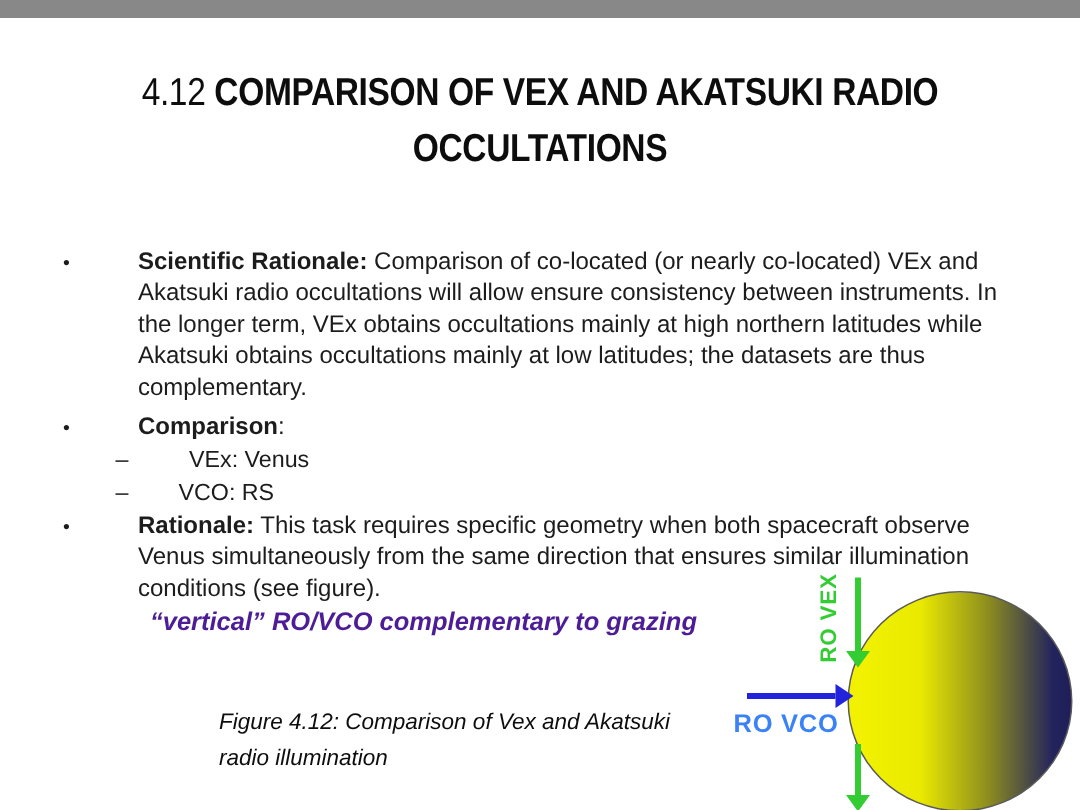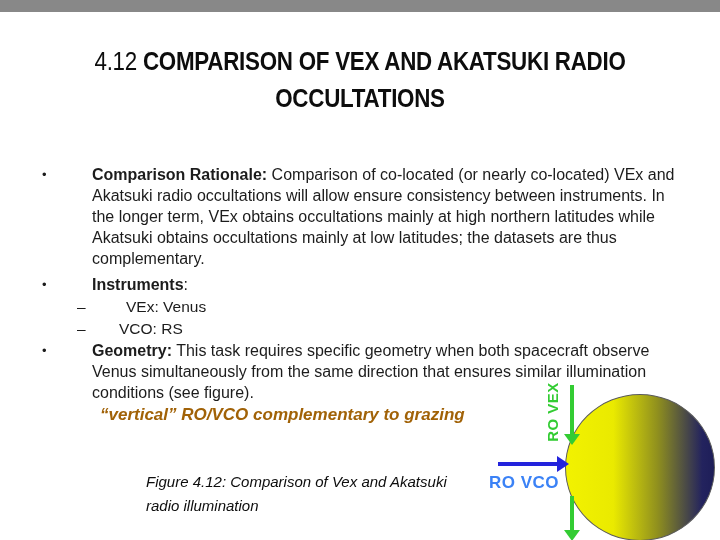--- a/index.html
+++ b/index.html
@@ -79,48 +79,48 @@
 
   <div class="title">
     <div><span class="tnum">4.12</span> <span class="tbold">COMPARISON OF VEX AND AKATSUKI RADIO</span></div>
     <div class="tbold">OCCULTATIONS</div>
   </div>
 
   <div class="bullets">
 
     <div class="bullet">
       <span class="marker">•</span>
-      <span class="blabel">Comparison Rationale:</span>
+      <span class="blabel">Scientific Rationale:</span>
       <span>Comparison of co-located (or nearly co-located) VEx and Akatsuki radio occultations will allow ensure consistency between instruments. In the longer term, VEx obtains occultations mainly at high northern latitudes while Akatsuki obtains occultations mainly at low latitudes; the datasets are thus complementary.</span>
     </div>
 
     <div class="bullet mb1">
       <span class="marker">•</span>
-      <span class="blabel">Instruments</span><span>:</span>
+      <span class="blabel">Comparison</span><span>:</span>
     </div>
 
     <div class="sub sub-1">
       <span class="dash">–</span>
       <span>VEx: Venus</span>
     </div>
 
     <div class="sub sub-2">
       <span class="dash">–</span>
       <span>VCO: RS</span>
     </div>
 
     <div class="bullet">
       <span class="marker">•</span>
-      <span class="blabel">Geometry:</span>
+      <span class="blabel">Rationale:</span>
       <span>This task requires specific geometry when both spacecraft observe Venus simultaneously from the same direction that ensures similar illumination conditions (see figure).</span>
     </div>
 
   </div>
 
-  <div class="note" style="color: #a16207;">
+  <div class="note" style="color: #4c1d95;">
     <div>“vertical” RO/VCO complementary to grazing</div>
   </div>
 
   <div class="caption">
     <div>Figure 4.12: Comparison of Vex and Akatsuki</div>
     <div>radio illumination</div>
   </div>
 
   <div>
     <div class="venus"></div>

